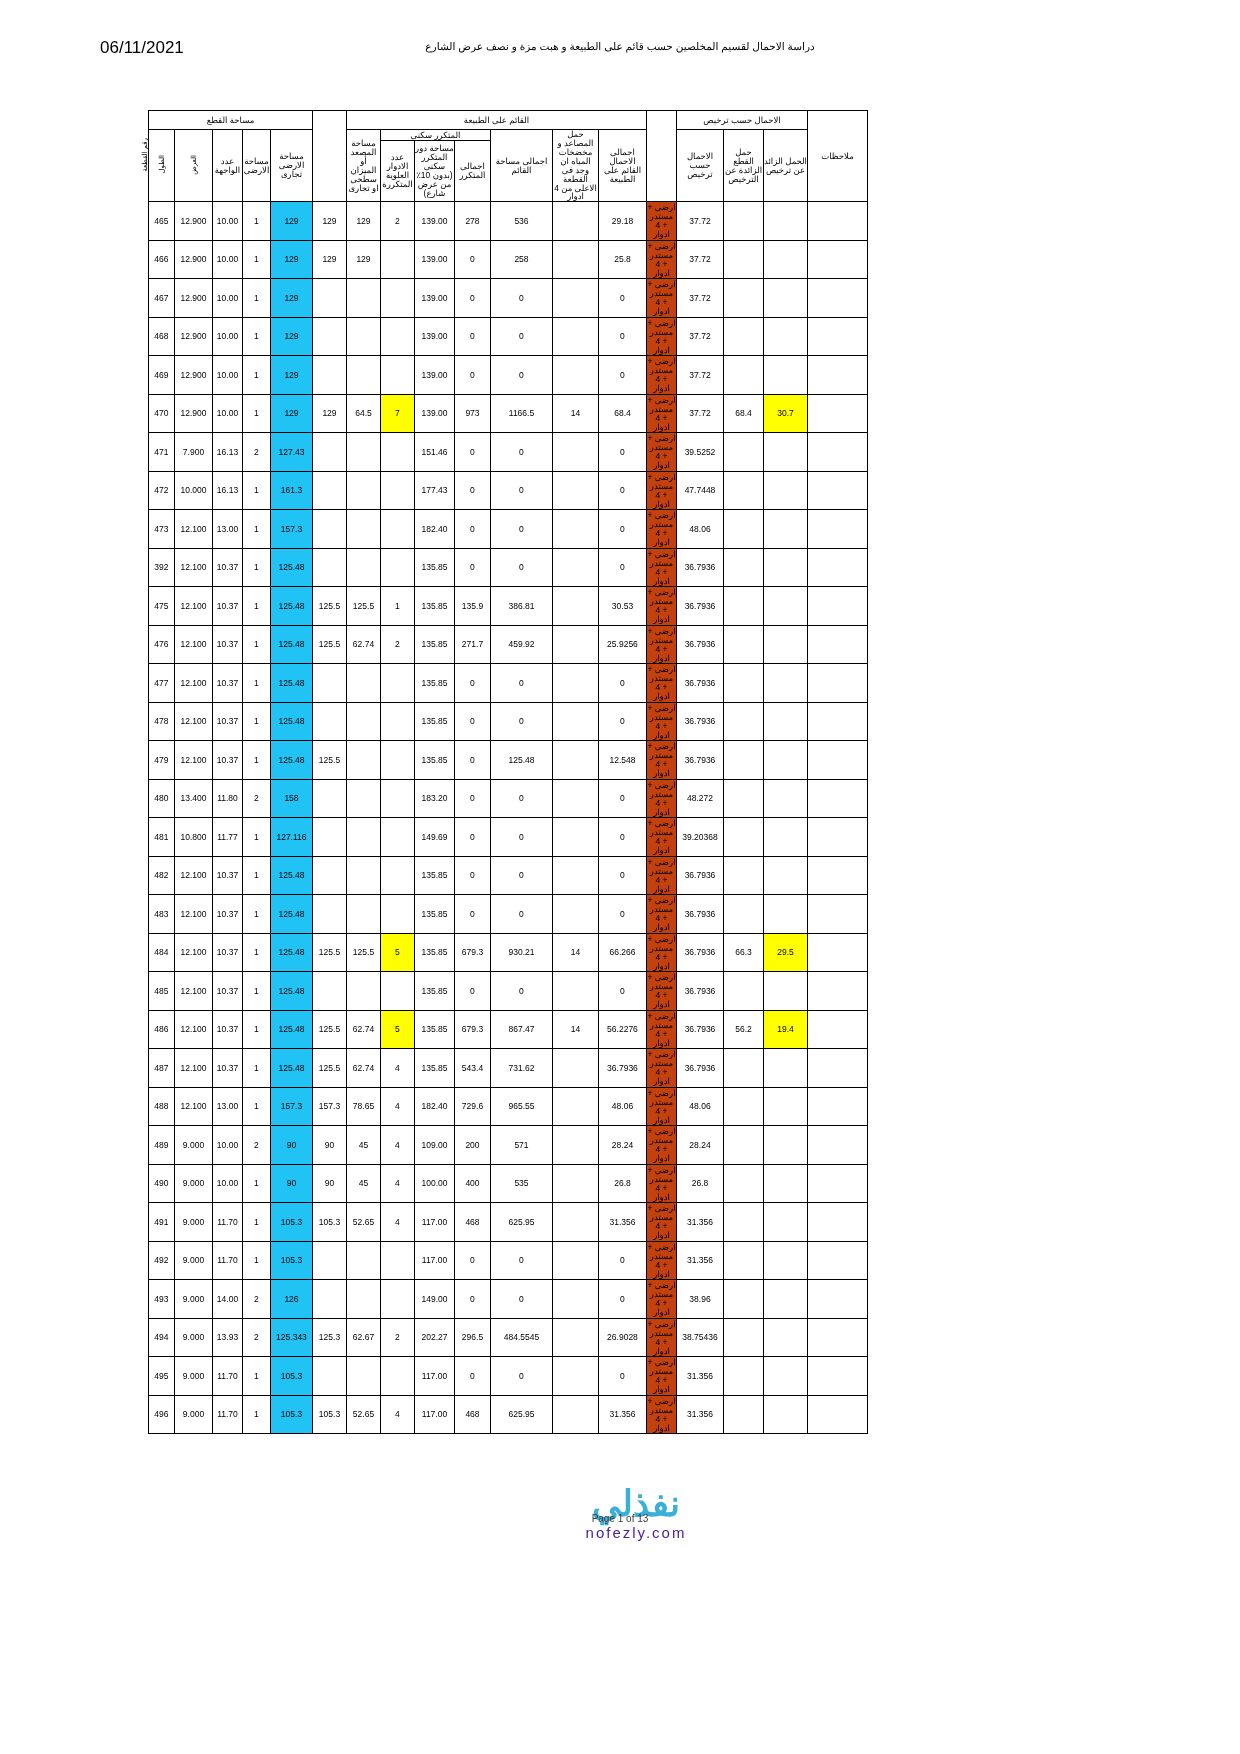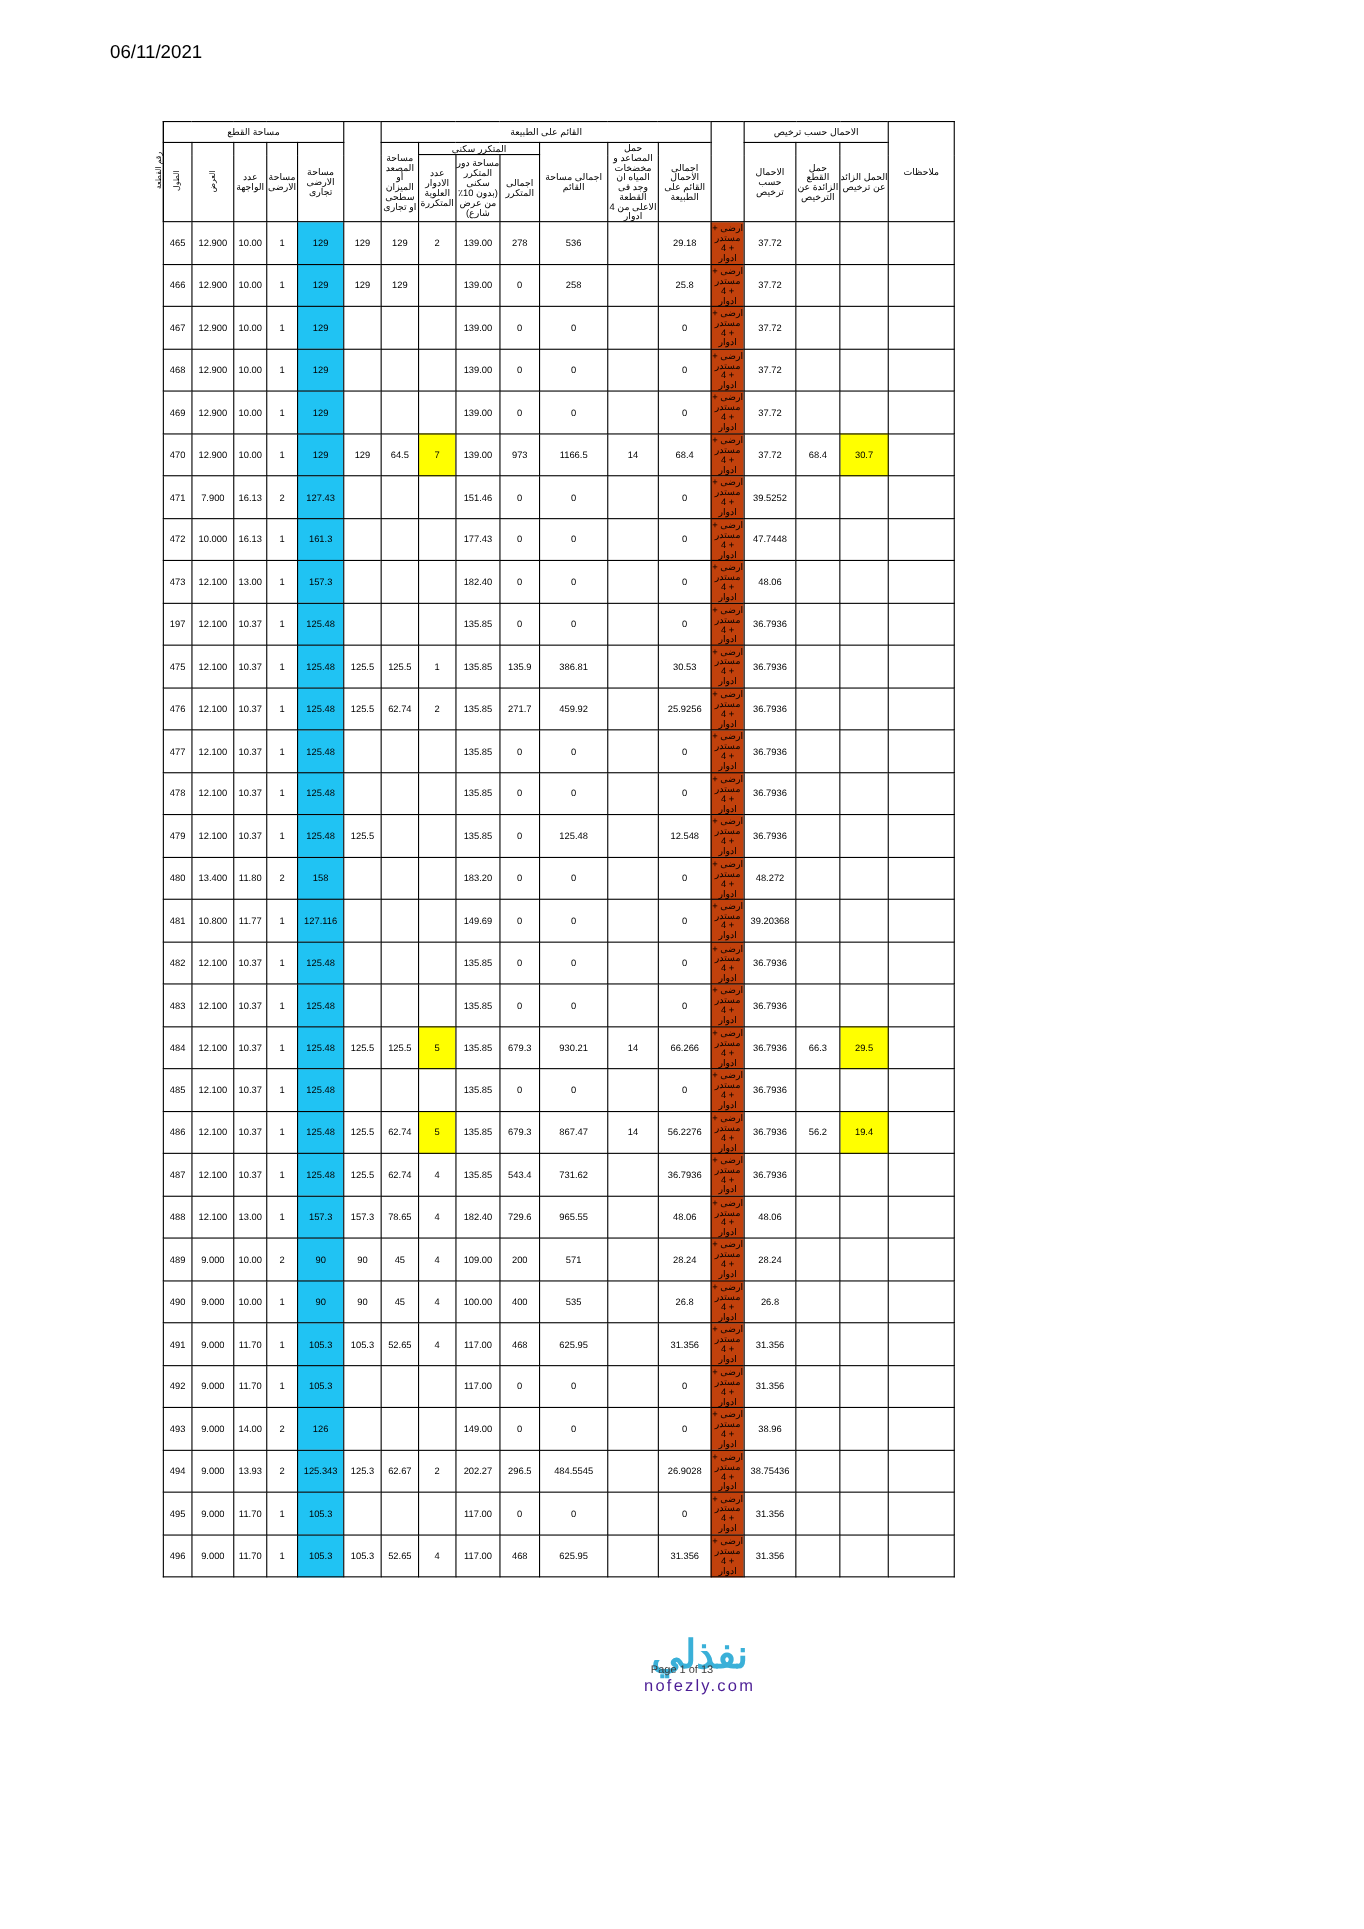--- a/index.html
+++ b/index.html
@@ -144,20 +144,21 @@
     direction: ltr;
     margin-top: 2px;
   }
 </style>
 </head>
 <body>
 
 <div class="page">
 
   <div class="hdr-date">06/11/2021</div>
+  <div class="hdr-title">دراسة الاحمال لقسيم المخلصين حسب قائم على الطبيعة و هبت مزة و نصف عرض الشارع</div>
 
   <div class="table-wrap">
     <table class="main">
       <colgroup>
         <col class="c-mulah">
           <col class="c-himlza">
           <col class="c-himlz">
           <col class="c-ahml">
         <col class="c-taqdeer">
           <col class="c-igmhml">
@@ -431,21 +432,21 @@
             <td class="num">0</td>
             <td class="numsm">0</td>
             <td class="numsm">135.85</td>
             <td class="numsm"></td>
             <td class="numsm"></td>
             <td class="numsm"></td>
             <td class="c-blue num">125.48</td>
             <td class="numsm">1</td>
             <td class="numsm">10.37</td>
             <td class="numsm">12.100</td>
-            <td class="numsm">197</td>
+            <td class="numsm">392</td>
           </tr>
           <tr class="body-row">
             <td></td>
             <td class="num"></td>
             <td class="numsm"></td>
             <td class="num">36.7936</td>
             <td class="small-yellow">ارضى + مستدر + 4 ادوار</td>
             <td class="num">30.53</td>
             <td class="numsm"></td>
             <td class="num">386.81</td>

